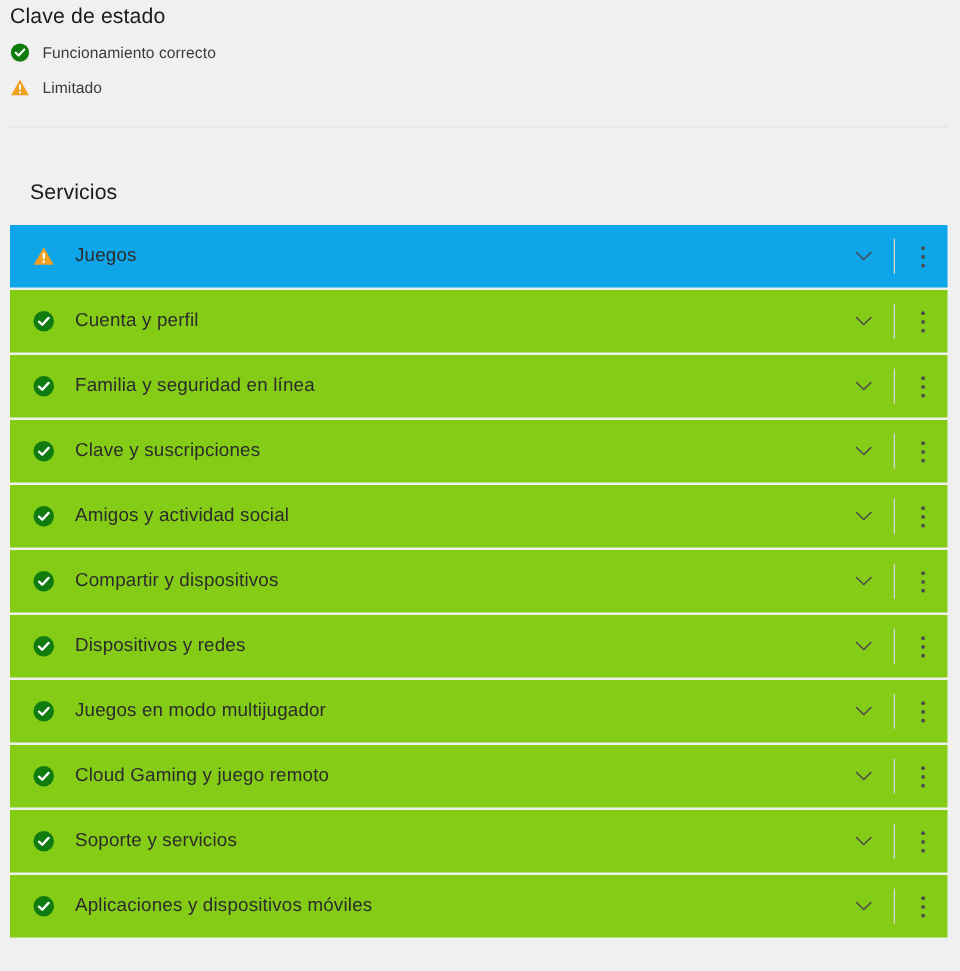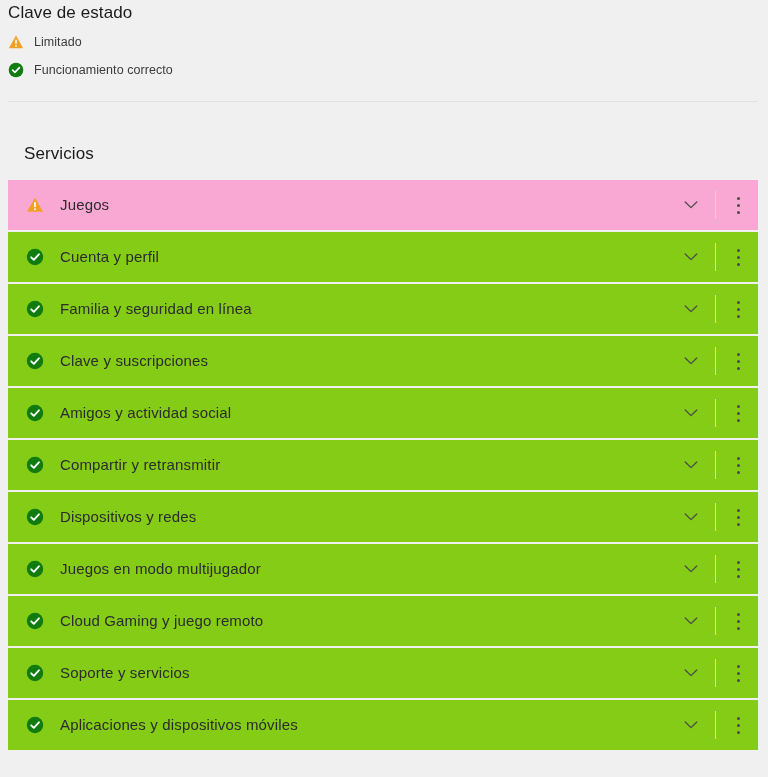--- a/index.html
+++ b/index.html
@@ -90,21 +90,21 @@
   .service-row {
     position: relative;
     display: flex;
     align-items: center;
     height: 50px;
     margin: 0 10px 2px 8px;
     background: #84cc16;
     border: 0;
   }
   .service-row.tinted {
-    background: #f9a8d4;
+    background: #0ea5e9;
   }
 
   .row-status-icon {
     width: 18px;
     height: 18px;
     flex: 0 0 18px;
     margin-left: 18px;
     display: block;
   }
   .row-label {
@@ -172,38 +172,38 @@
 <div class="page">
 
   <section class="status-key">
     <h2 class="status-key-title">Clave de estado</h2>
 
     <ul class="legend-list">
 
       <li class="legend-item">
         <span class="legend-icon">
           <svg viewBox="0 0 16 16" width="16" height="16" aria-hidden="true">
+            <circle cx="8" cy="8" r="7.3" fill="#107C10"></circle>
+            <path d="M4.6 8.2 L6.9 10.4 L11.4 5.6" fill="none" stroke="#ffffff" stroke-width="1.7" stroke-linecap="round" stroke-linejoin="round"></path>
+          </svg>
+        </span>
+        <span class="legend-label">Funcionamiento correcto</span>
+      </li>
+
+      <li class="legend-item">
+        <span class="legend-icon">
+          <svg viewBox="0 0 16 16" width="16" height="16" aria-hidden="true">
             <path d="M8 1.6 L15.1 14.2 L0.9 14.2 Z" fill="#F2A022"></path>
             <rect x="7.25" y="5.4" width="1.5" height="4.6" rx="0.7" fill="#ffffff"></rect>
             <circle cx="8" cy="11.9" r="0.9" fill="#ffffff"></circle>
           </svg>
         </span>
         <span class="legend-label">Limitado</span>
       </li>
 
-      <li class="legend-item">
-        <span class="legend-icon">
-          <svg viewBox="0 0 16 16" width="16" height="16" aria-hidden="true">
-            <circle cx="8" cy="8" r="7.3" fill="#107C10"></circle>
-            <path d="M4.6 8.2 L6.9 10.4 L11.4 5.6" fill="none" stroke="#ffffff" stroke-width="1.7" stroke-linecap="round" stroke-linejoin="round"></path>
-          </svg>
-        </span>
-        <span class="legend-label">Funcionamiento correcto</span>
-      </li>
-
 
     </ul>
   </section>
 
   <div class="section-divider"></div>
 
   <section>
     <h2 class="services-heading">Servicios</h2>
 
     <ul class="service-list" id="service-list">
@@ -326,21 +326,21 @@
           <span class="kebab-dot"></span>
         </span>
       </button>
     </span>
   </li>
         <li class="service-row">
     <span class="row-status-icon"><svg viewBox="0 0 18 18" width="18" height="18" aria-hidden="true">
               <circle cx="9" cy="9" r="8.2" fill="#107C10"></circle>
               <path d="M5.2 9.3 L7.8 11.8 L12.9 6.3" fill="none" stroke="#ffffff" stroke-width="1.85" stroke-linecap="round" stroke-linejoin="round"></path>
             </svg></span>
-    <span class="row-label">Compartir y retransmitir</span>
+    <span class="row-label">Compartir y dispositivos</span>
     <span class="row-actions">
       <button class="chevron-btn">
         <span>
           <svg viewBox="0 0 20 20" width="20" height="20" aria-hidden="true">
             <path d="M4.2 7 L10 12.6 L15.8 7" fill="none" stroke="#4a4a4a" stroke-width="1.25" stroke-linecap="round" stroke-linejoin="round"></path>
           </svg>
         </span>
       </button>
       <span class="action-separator"></span>
       <button class="kebab-btn">

